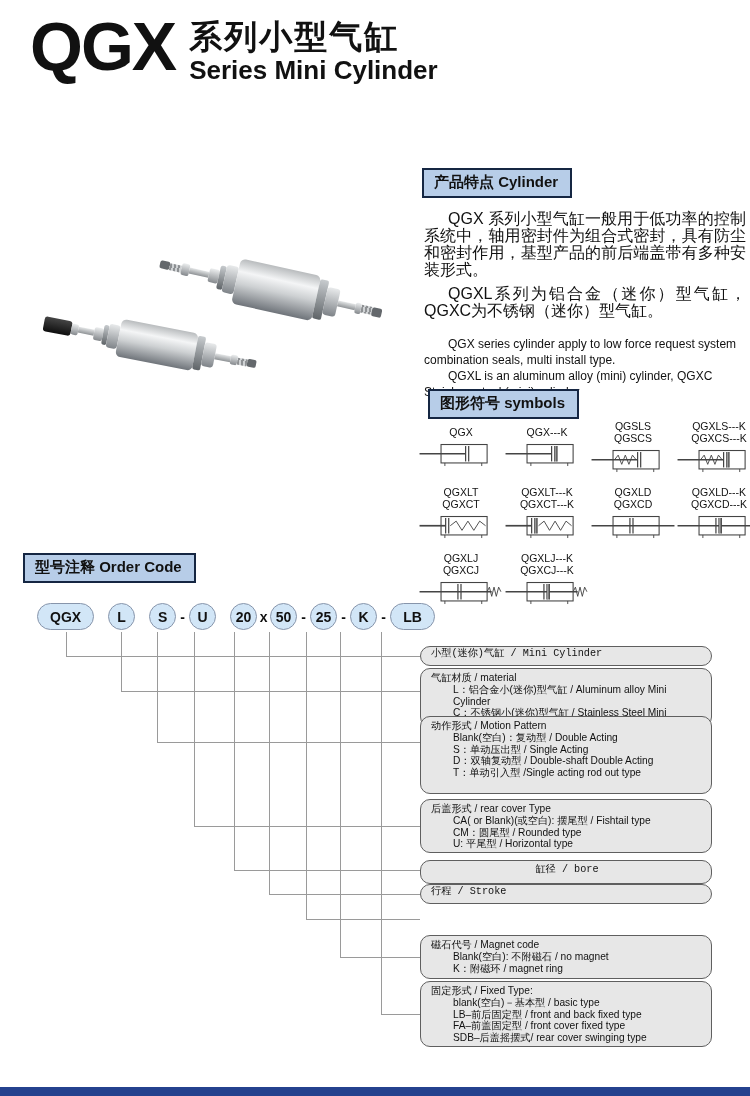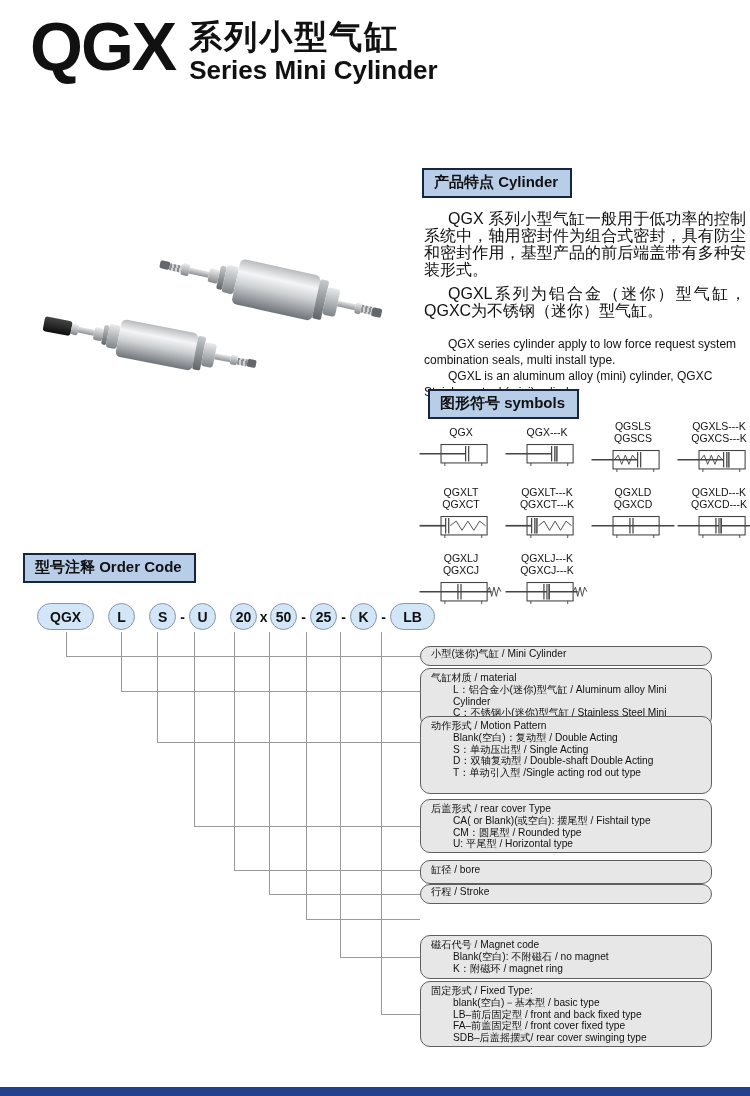--- a/index.html
+++ b/index.html
@@ -50,21 +50,21 @@
   
   .line-v,.line-h{position:absolute;background:#9a9a9a;}
   .line-v{width:1px;}
   .line-h{height:1px;}
   
   .code-box{
     position:absolute;left:420px;width:292px;box-sizing:border-box;
     background:#e7e7e7;border:1px solid #5f5f5f;border-radius:10px;
     padding:3px 8px 2px 10px;font-size:10.2px;line-height:11.8px;color:#111;
   }
-  .code-box.single{display:flex;align-items:center;padding-top:0;padding-bottom:4px;}
+  .code-box.single{display:flex;align-items:center;padding-top:0;padding-bottom:4px;font-family:Liberation Mono, monospace;}
   .code-box .sub{padding-left:22px;}
   
   .cyl{position:absolute;display:flex;align-items:center;transform-origin:left center;}
   #cyl-upper{left:160px;top:236px;height:56px;transform:rotate(12.5deg);}
   #cyl-lower{left:44px;top:300px;height:46px;transform:rotate(11deg);}
   .part{flex:none;}
   .part.tip{background:#64686c;border-radius:2px;}
   .part.thread{background:repeating-linear-gradient(90deg,#8d9093 0 2px,#cfd2d4 2px 4px);}
   .part.nut{background:linear-gradient(180deg,#eceeef,#85898d);border-radius:2px;}
   .part.rod{background:linear-gradient(180deg,#e3e5e6,#8f9396);}
@@ -344,21 +344,21 @@
         <div class="sub">S：单动压出型 / Single Acting</div>
         <div class="sub">D：双轴复动型 / Double-shaft Double Acting</div>
         <div class="sub">T：单动引入型 /Single acting rod out type</div>
       </div>
       <div class="code-box" style="top: 799px; height: 54px;">
         <div>后盖形式 / rear cover Type</div>
         <div class="sub">CA( or Blank)(或空白): 摆尾型 / Fishtail type</div>
         <div class="sub">CM：圆尾型 / Rounded type</div>
         <div class="sub">U: 平尾型 / Horizontal type</div>
       </div>
-      <div class="code-box single" style="top: 860px; height: 24px;">
+      <div class="code-box single" style="top: 860px; height: 24px; justify-content: center;">
         <div>缸径 / bore</div>
       </div>
       <div class="code-box single" style="top: 884px; height: 20px;">
         <div>行程 / Stroke</div>
       </div>
       <div class="code-box single" style="top: 939px; height: 28px;">
         <div>可调行程 / Adjustalbe stroke type</div>
       </div>
       <div class="code-box" style="top: 935px; height: 44px;">
         <div>磁石代号 / Magnet code</div>

